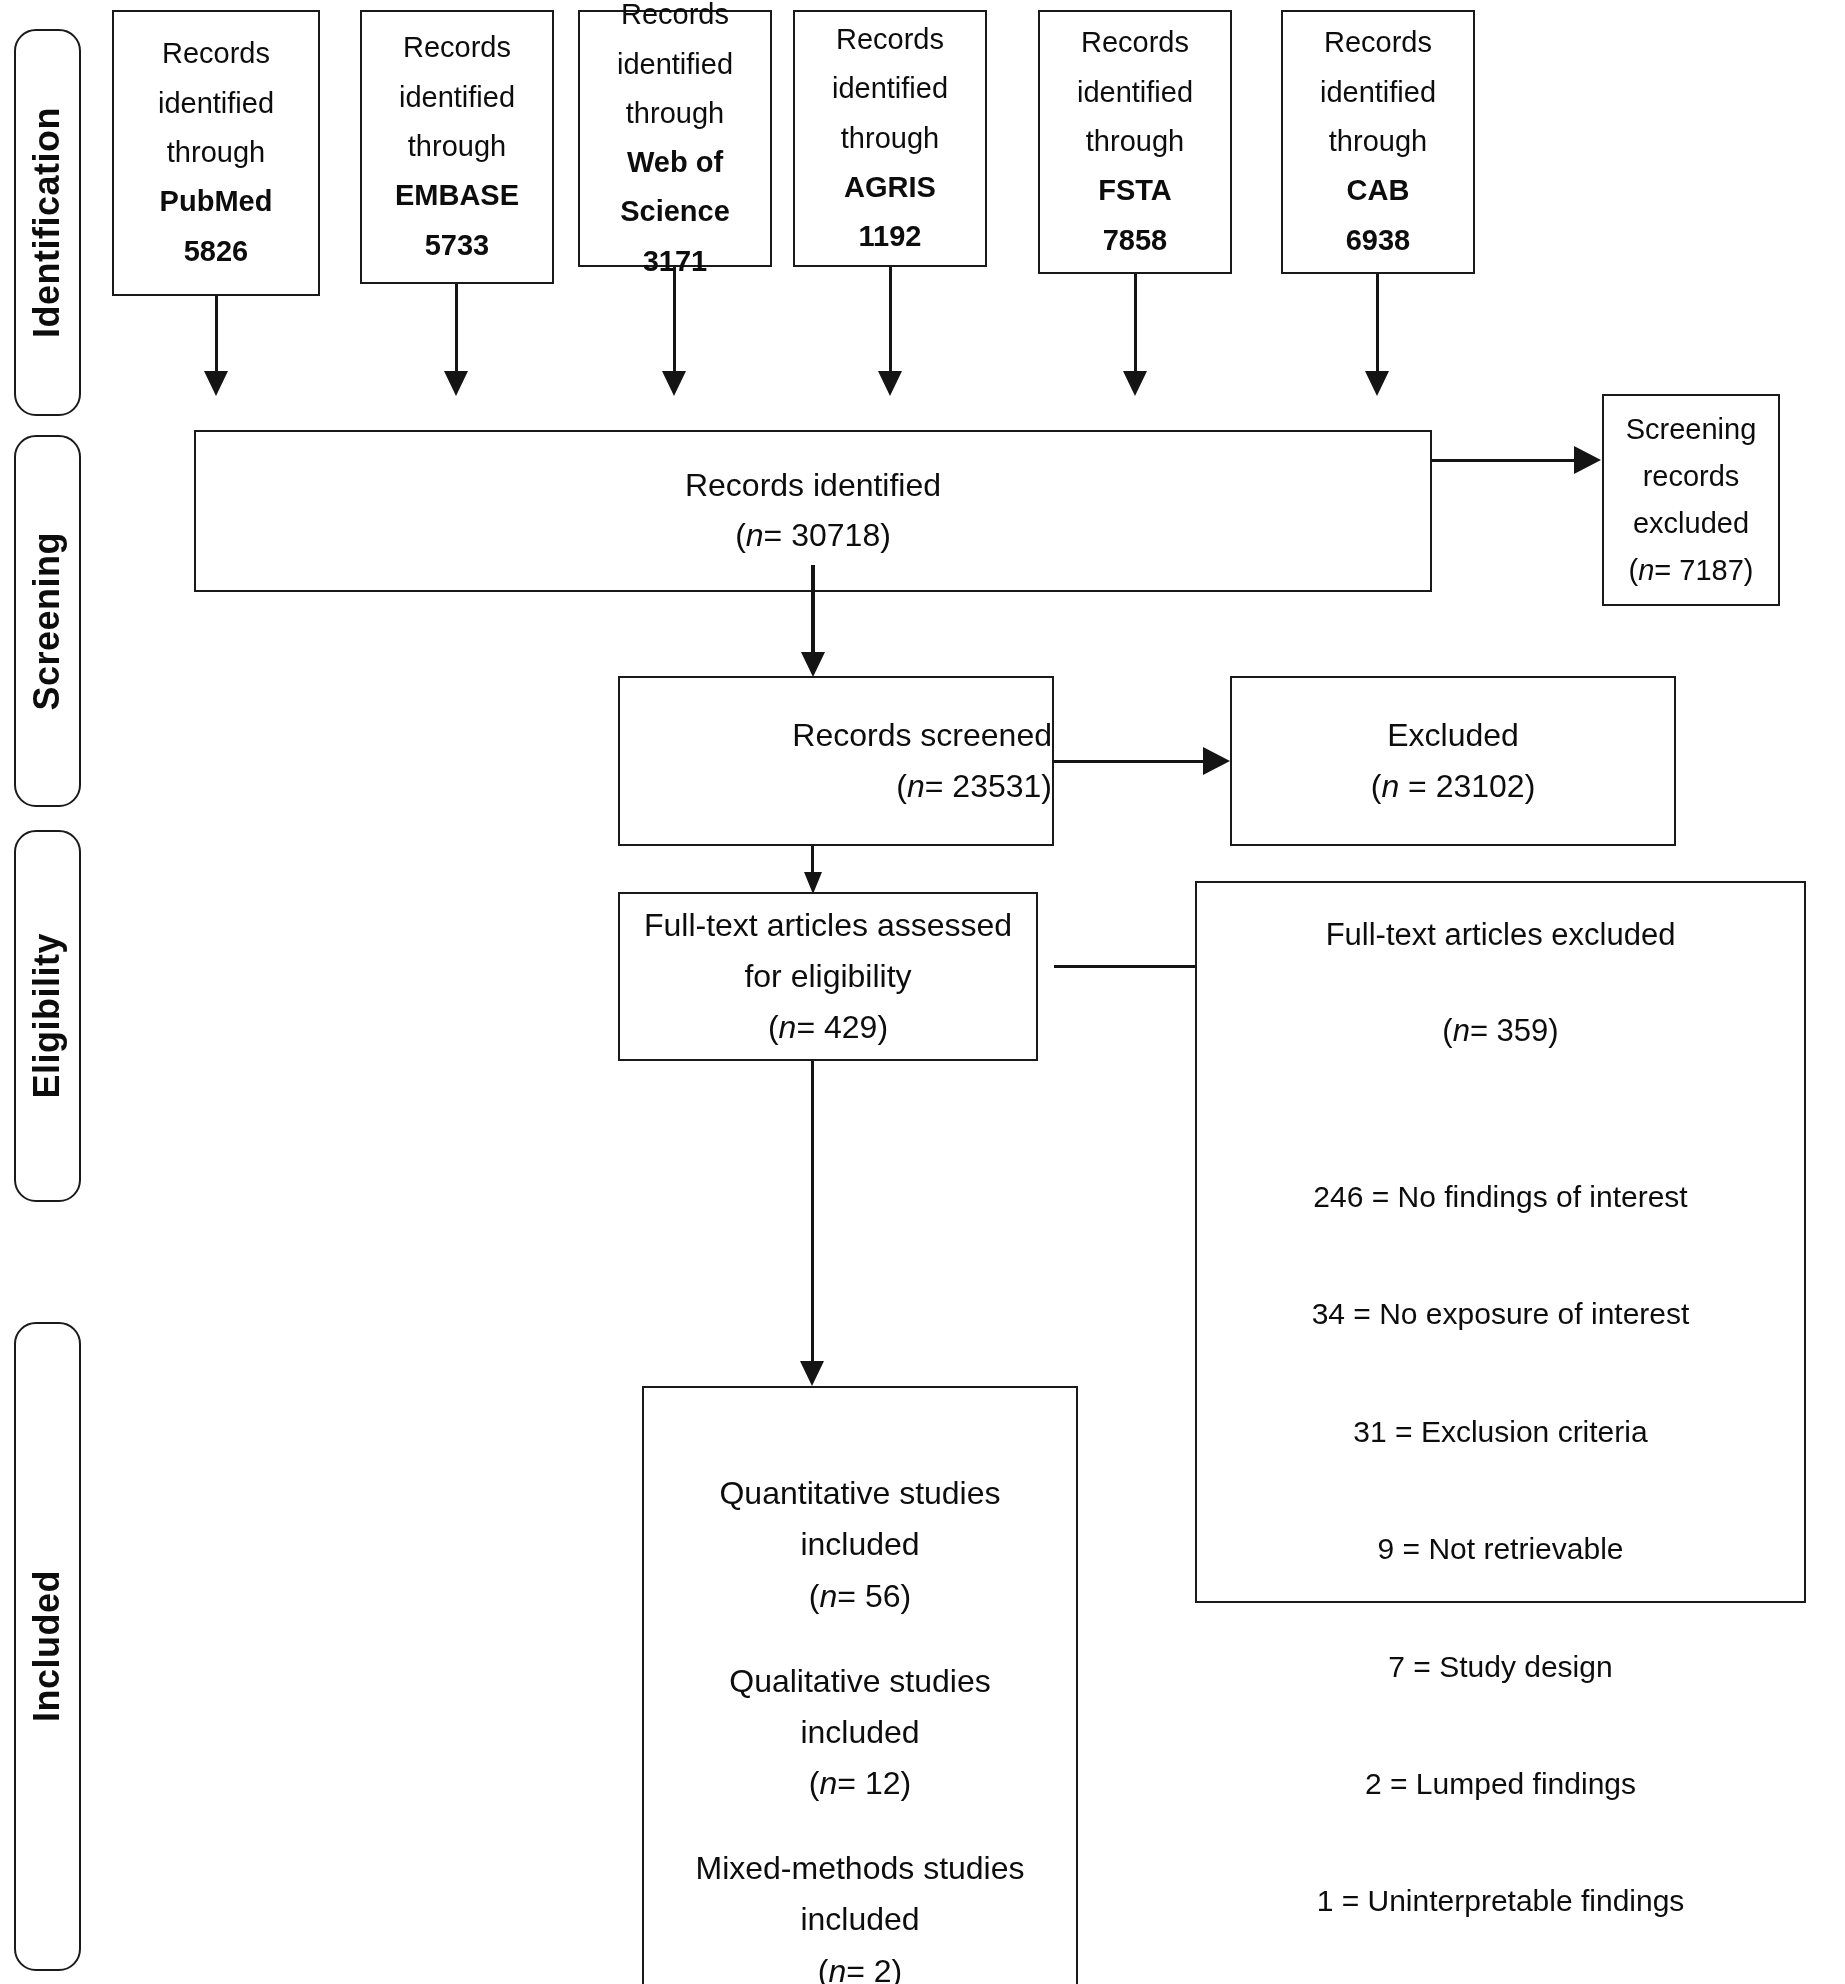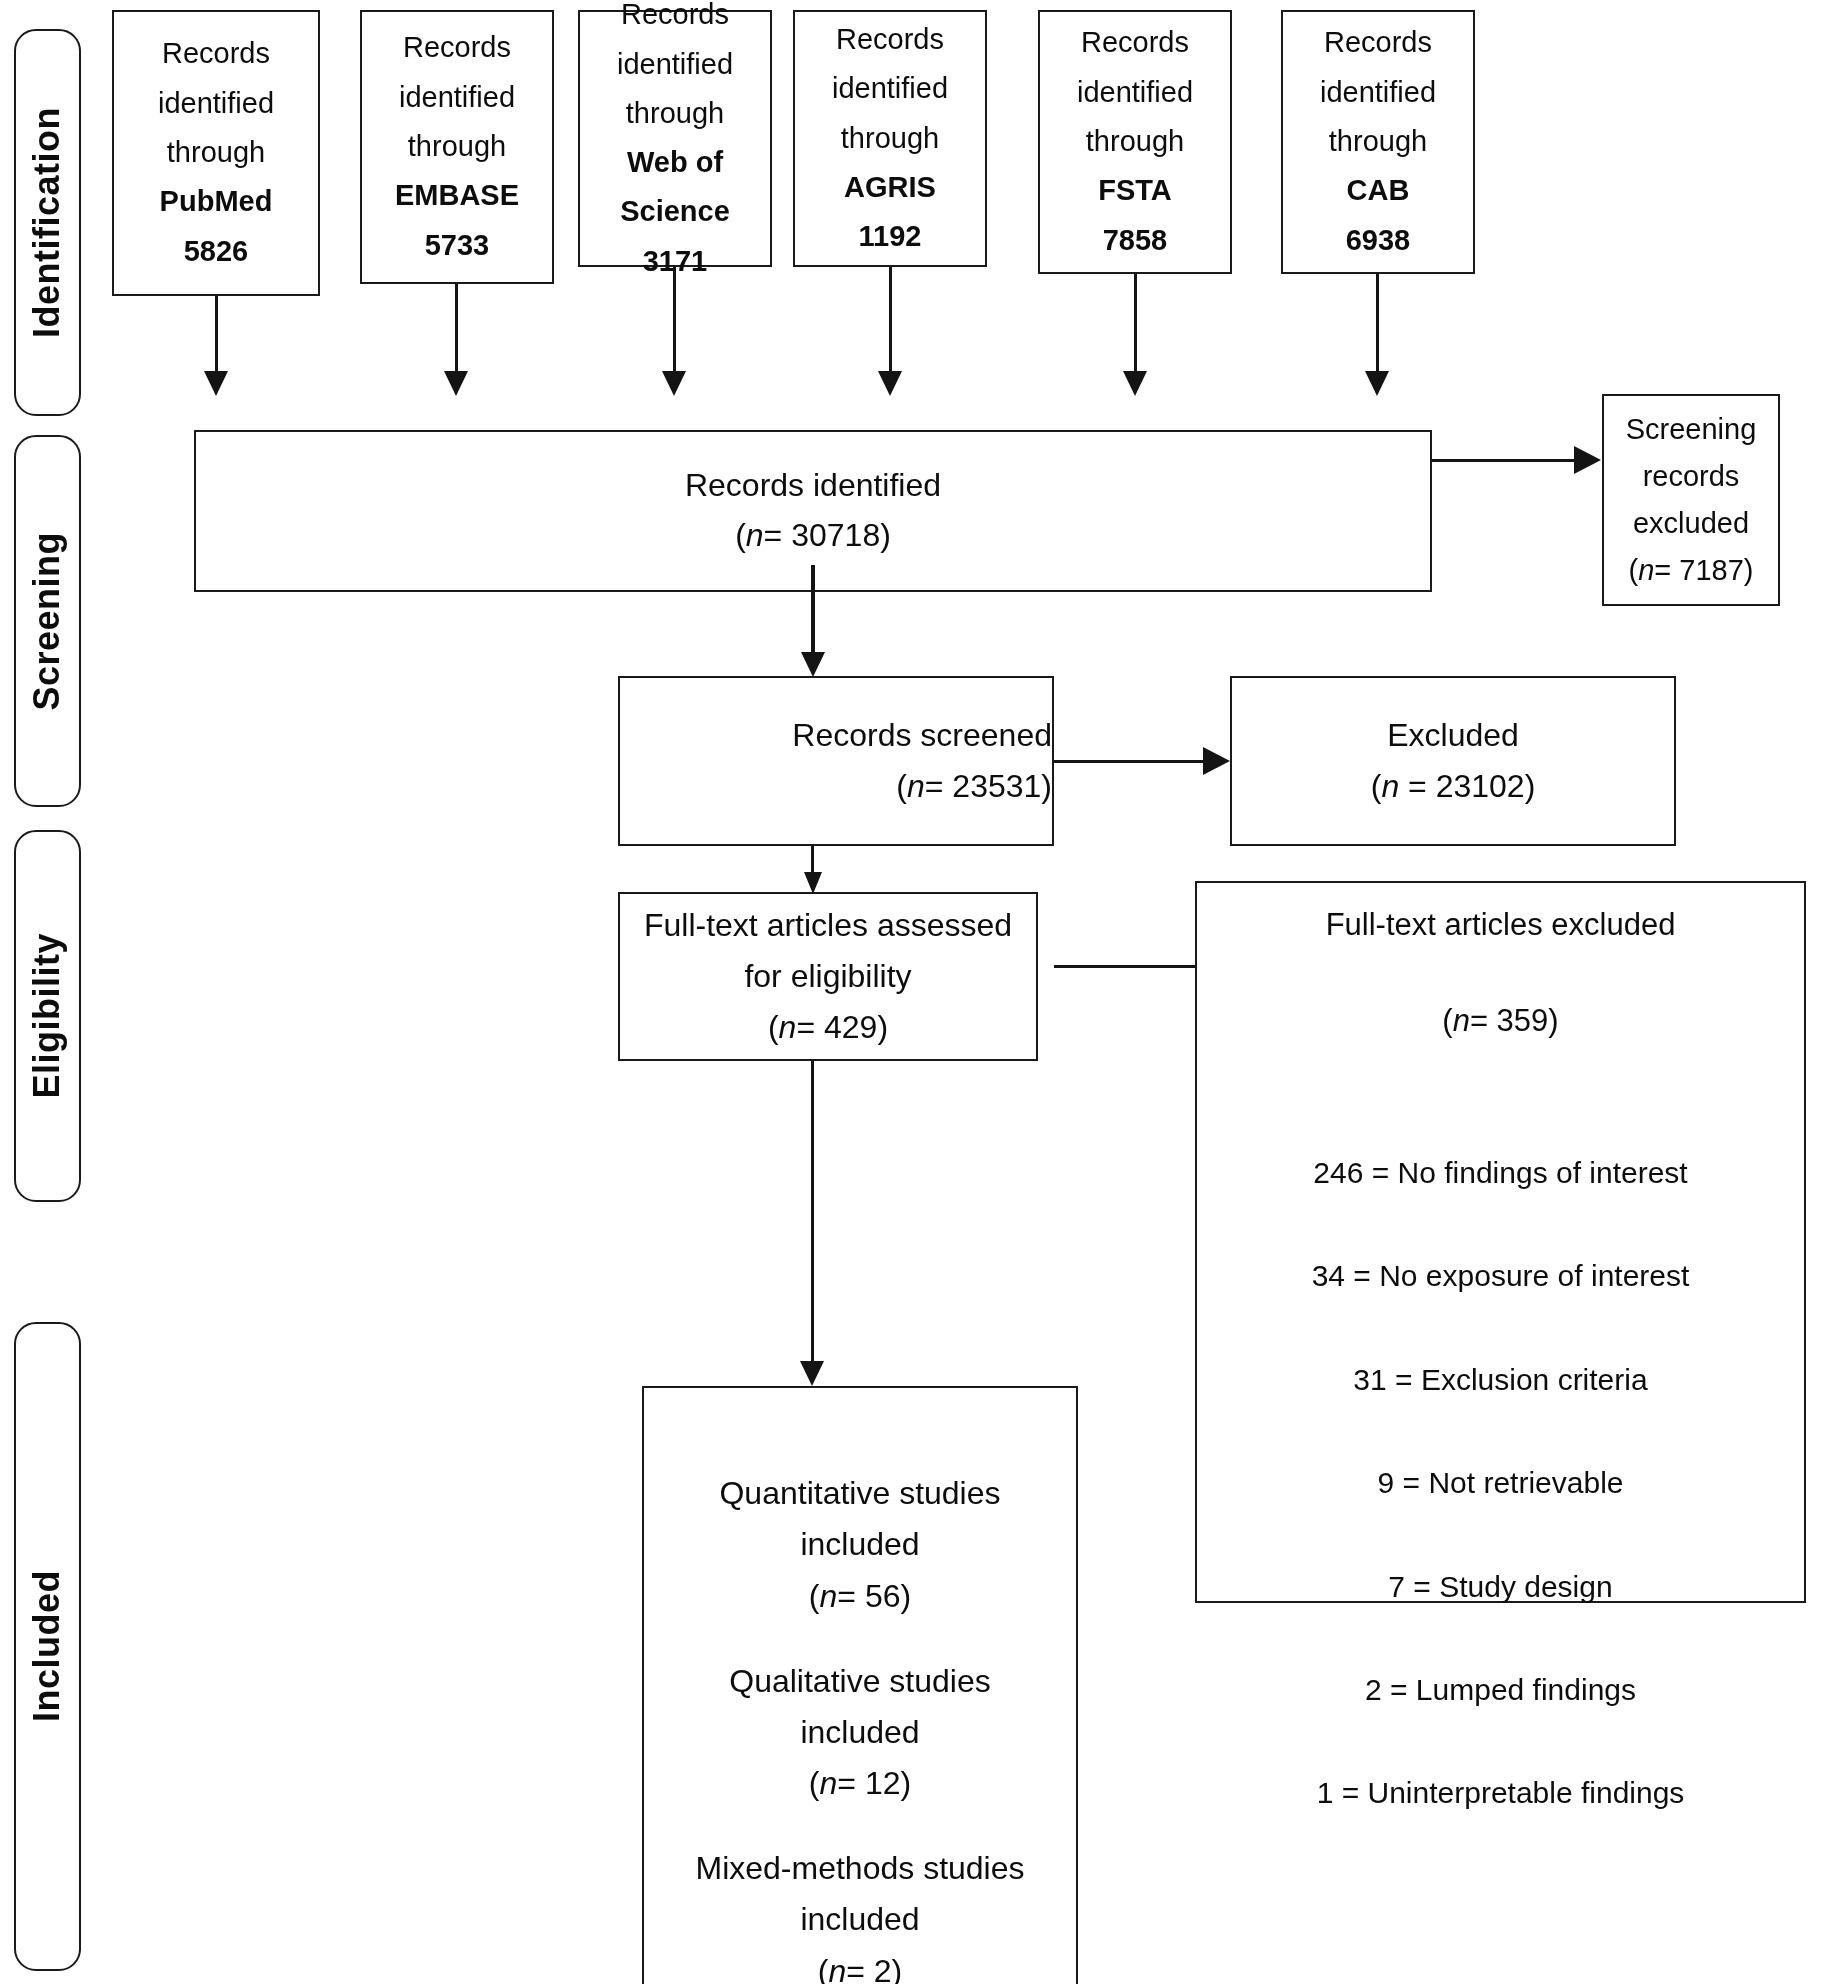--- a/index.html
+++ b/index.html
@@ -58,25 +58,25 @@
   #node-records-identified .ln{font-size:32px;line-height:1.55;}
   #node-records-screened .ln,
   #node-excluded-screen .ln,
   #node-fulltext .ln,
   #node-included .ln{font-size:32px;line-height:1.60;}
 
   #node-duplicates .ln{font-size:29px;line-height:1.62;}
 
   #node-fulltext-excluded{
     justify-content:space-between;
-    padding-top:18px;
+    padding-top:28px;
     gap:48px;
   }
   #node-fulltext-excluded .ln{font-size:31px;line-height:1.55;}
-  #node-fulltext-excluded .reason{font-size:30px;line-height:1.58;margin-top:8px;}
+  #node-fulltext-excluded .reason{font-size:30px;line-height:1.58;margin-top:22px;}
   #node-fulltext-excluded .reason.wrap{white-space:normal;padding:0 29px;}
   #node-fulltext-excluded .gap{height:30px;}
 
   
   .conn{position:absolute;background:#141414;}
   .vline{width:3.4px;}
   .hline{height:3.4px;}
   .arrow-down{
     position:absolute;
     width:0;height:0;

